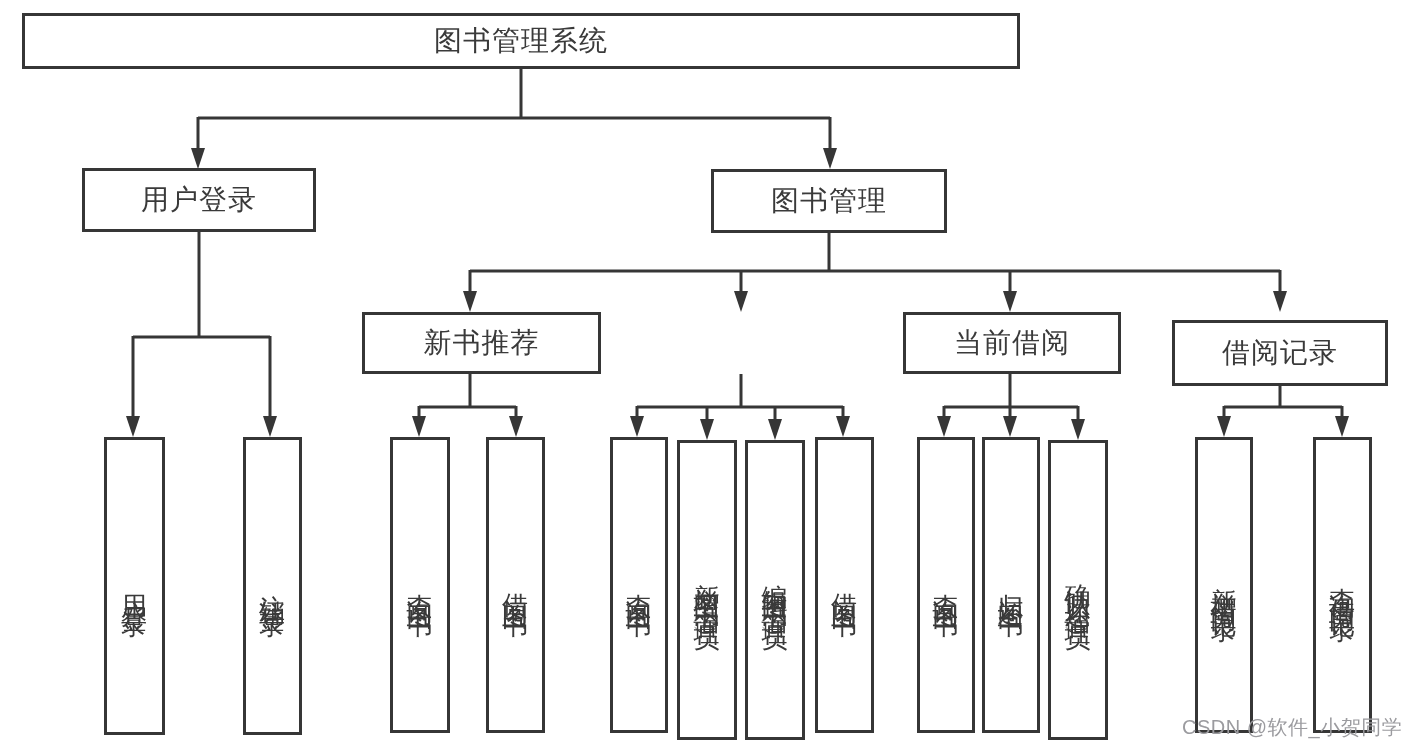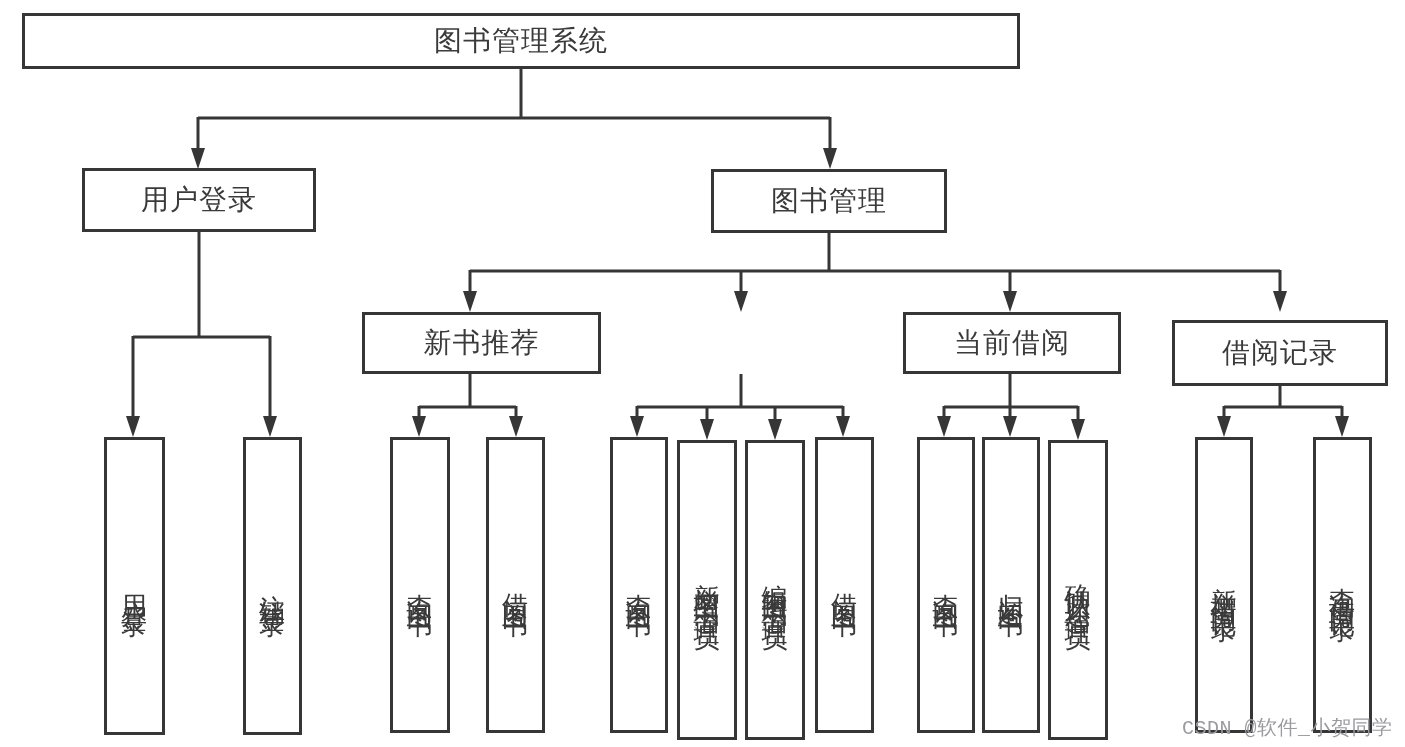--- a/index.html
+++ b/index.html
@@ -33,21 +33,21 @@
   [data-name="node-leaf-add-book"]         {left:677px; top:440px; width:60px; height:300px;}
   [data-name="node-leaf-edit-book"]        {left:745px; top:440px; width:60px; height:300px;}
   [data-name="node-leaf-borrow-books-borrow"]{left:815px;top:437px;width:59px; height:296px;}
   [data-name="node-leaf-query-books-current"]{left:917px;top:437px;width:58px; height:296px;}
   [data-name="node-leaf-return-book"]      {left:982px; top:437px; width:58px; height:296px;}
   [data-name="node-leaf-confirm-return"]   {left:1048px;top:440px; width:60px; height:300px;}
   [data-name="node-leaf-add-borrow-record"]{left:1195px;top:437px; width:58px; height:296px;}
   [data-name="node-leaf-query-borrow-record"]{left:1313px;top:437px;width:59px;height:296px;}
   [data-name="watermark"]{
     position:absolute;left:1182px;top:714px;z-index:5;
-    color:#9b9b9f;font-size:20px;letter-spacing:0.5px;white-space:nowrap;font-family:Liberation Mono, monospace;
+    color:#9b9b9f;font-size:20px;letter-spacing:0.5px;white-space:nowrap;
   }
 </style>
 </head>
 <body>
 
 <div id="stage" data-name="diagram-canvas">
 
   <svg id="connectors" data-name="connector-lines" viewBox="0 0 1405 747" xmlns="http://www.w3.org/2000/svg" aria-hidden="true">
 
     <path fill="none" stroke="#363636" stroke-width="3" d="

